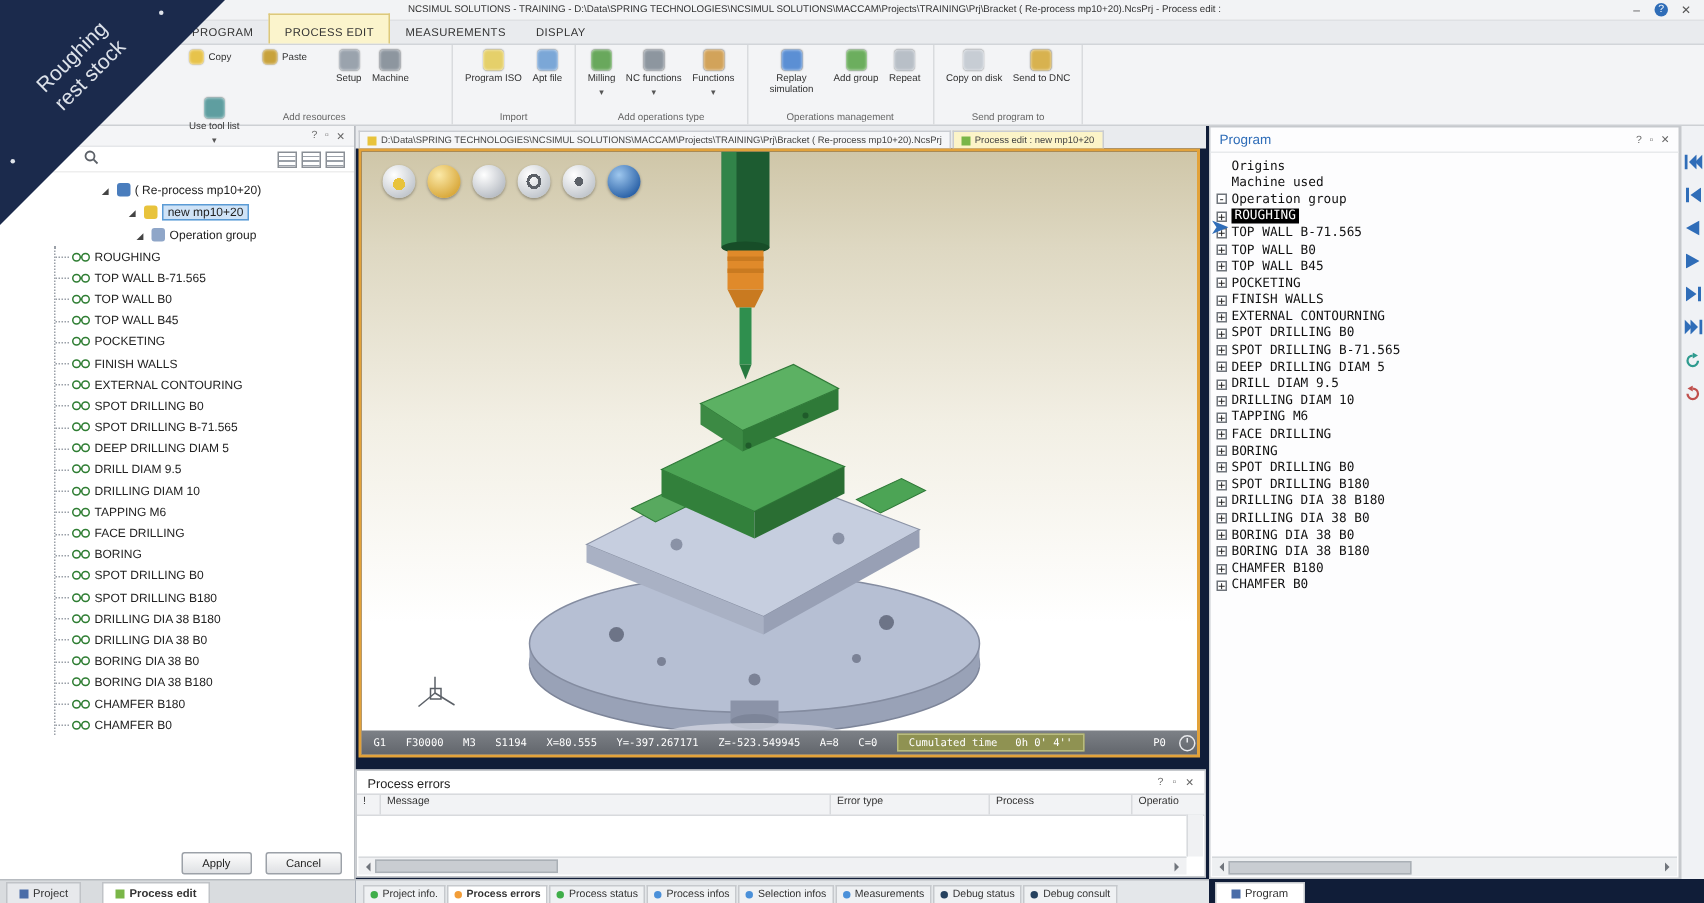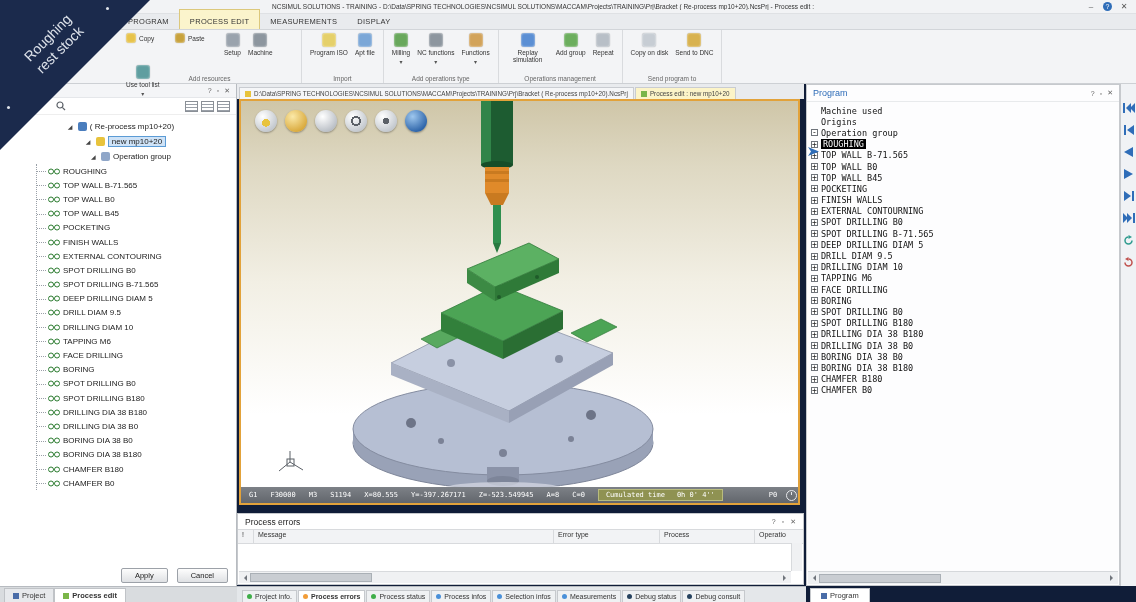--- a/index.html
+++ b/index.html
@@ -47,21 +47,21 @@
   .tw{font-size:6px;color:#444;width:7px;}
   .nicon{width:9px;height:9px;border-radius:2px;flex:none;}
   .sel-node{border:1px solid #5b9bd5;background:#cfe3f7;padding:0 3px;}
   .ind1{margin-left:10px;}.ind2{margin-left:20px;}
   .ops{margin-left:30px;border-left:1px dotted #9aa0a8;}
   .oprow{display:flex;align-items:center;height:14.2px;gap:3px;position:relative;padding-left:11px;white-space:nowrap;}
   .oprow::before{content:"";position:absolute;left:0;top:50%;width:9px;border-top:1px dotted #9aa0a8;}
   .panelbtns{position:absolute;right:8px;bottom:3px;display:flex;gap:9px;}
   .pbtn{font-size:7.5px;color:#222;background:linear-gradient(#fdfdfd,#dfe1e4);border:1px solid #9ca1a8;border-radius:2px;padding:2px 13px;}
 
-  .lbtabs{position:absolute;left:0;top:586px;width:237px;height:16px;background:#d9dcdf;display:flex;align-items:flex-end;padding-left:4px;box-sizing:border-box;border-top:1px solid #b7bbc0;z-index:2;gap:0;}
+  .lbtabs{position:absolute;left:0;top:586px;width:237px;height:16px;background:#d9dcdf;display:flex;align-items:flex-end;padding-left:4px;box-sizing:border-box;border-top:1px solid #b7bbc0;z-index:2;gap:14px;}
   .lbtab{display:flex;align-items:center;gap:3px;font-size:7.5px;color:#333;padding:2px 8px;background:#e7e9ec;border:1px solid #c0c3c7;border-bottom:none;}
   .lbtab.active{background:#fff;font-weight:bold;}
   .sq{width:6px;height:6px;flex:none;}
 
   
   .doctabs{position:absolute;left:237px;top:84px;width:567px;height:15px;background:#e9ebee;display:flex;align-items:flex-end;padding-left:2px;box-sizing:border-box;gap:1px;z-index:2;}
   .dtab{display:flex;align-items:center;gap:3px;font-size:6.3px;color:#444;background:#f5f6f8;border:1px solid #c9ccd1;border-bottom:none;padding:2px 5px;white-space:nowrap;overflow:hidden;max-width:435px;}
   .dtab.active{background:#fcf4c8;}
 
   
@@ -706,26 +706,26 @@
     <div class="prhead">
       <span class="prtitle">Program</span>
       <span class="pico">?</span>
       <span class="pico">▫</span>
       <span class="pico">✕</span>
     </div>
     <div class="prtree">
 
         <div class="prow">
           <span class="pbox"></span>
+          <span class="plabel">Origins</span>
+        </div>
+
+        <div class="prow">
+          <span class="pbox"></span>
           <span class="plabel">Machine used</span>
-        </div>
-
-        <div class="prow">
-          <span class="pbox"></span>
-          <span class="plabel">Origins</span>
         </div>
 
 
         <div class="prow">
           <span class="pbox">-</span>
           <span class="plabel">Operation group</span>
         </div>
 
         <div class="prow sel">
           <span class="pbox">+</span>

